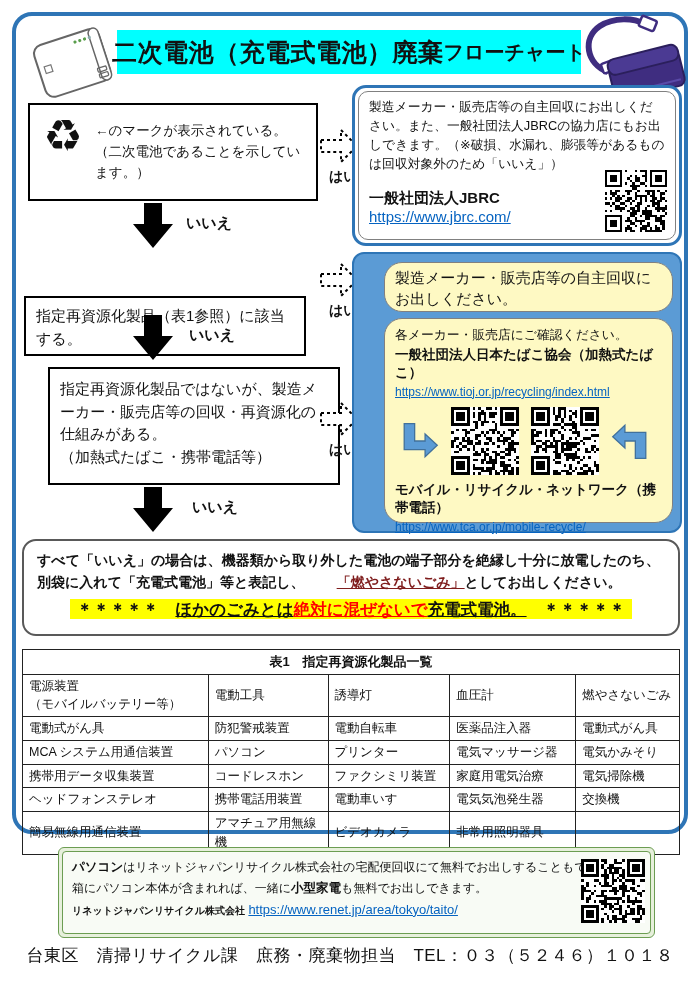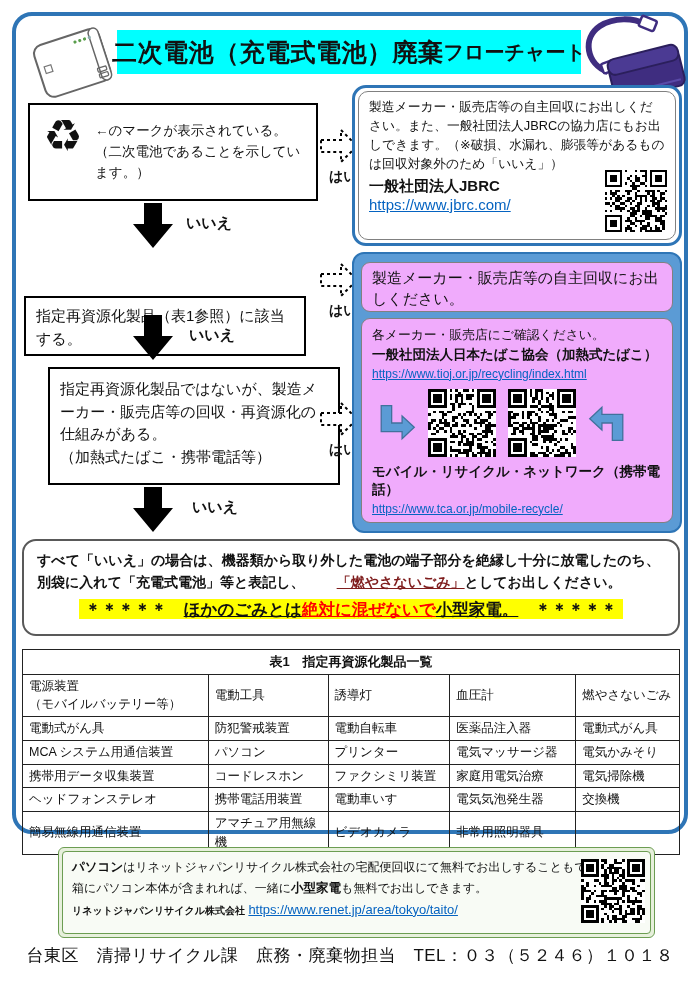--- a/index.html
+++ b/index.html
@@ -32,29 +32,29 @@
   
   #panel-jbrc {
     left:352px; top:85px; width:330px; height:161px;
     border:3px solid #2E75B6; border-radius:14px; background:#fff;
   }
   #panel-jbrc .inner {
     position:absolute; inset:3px; border:1.5px solid #808080; border-radius:10px;
     padding:6px 10px; background:#fff;
   }
   #panel-jbrc .body { font-size:12.8px; line-height:1.48; }
-  #panel-jbrc .org  { font-size:15px; font-weight:bold; margin-top:3px; }
+  #panel-jbrc .org  { font-size:15px; font-weight:bold; margin-top:15px; }
   .link { color:#0563C1; text-decoration:underline; cursor:pointer; }
   #panel-jbrc .link { font-size:15px; }
   #qr-jbrc { right:8px; bottom:7px; width:62px; height:62px; }
   #panel-group {
     left:352px; top:252px; width:330px; height:281px;
     background:#5B9BD5; border:2px solid #2E75B6; border-radius:12px;
   }
-  .white-sub { position:absolute; background:#f0abfc; border:1.5px solid #808080; border-radius:9px; }
+  .white-sub { position:absolute; background:#fef9c3; border:1.5px solid #808080; border-radius:18px;margin-left:23px; }
   #panel-maker { left:7px; top:8px; right:7px; height:50px; padding:4px 10px; font-size:15px; line-height:1.4; }
   #panel-other { left:7px; top:64px; right:7px; bottom:8px; padding:7px 10px; }
   #panel-other .check { font-size:12.8px; line-height:1.4; }
   #panel-other .org   { font-size:13.5px; font-weight:600; margin-top:2px; }
   #panel-other .small-link { font-size:12px; display:inline-block; margin-top:2px; }
   #qr-row { display:flex; align-items:center; gap:12px; margin:7px 0 6px 4px; }
   .qr { background:#fff; }
   #qr-row .qr { width:68px; height:68px; }
   
   #notice-box {
@@ -852,21 +852,21 @@
     </div>
   </div>
 
   <div id="notice-box" class="abs">
     <div class="nline">すべて「いいえ」の場合は、機器類から取り外した電池の端子部分を絶縁し十分に放電したのち、</div>
     <div class="nline">
       <span>別袋に入れて「充電式電池」等と表記し、</span><span id="nonburnable-link" class="u">「燃やさないごみ」</span><span>としてお出しください。</span>
     </div>
     <div id="warning-row">
       <span class="banner">
-        <span>＊＊＊＊＊</span>　<span class="u">ほかのごみとは</span><span class="red u">絶対に混ぜないで</span><span class="u">小型家電。</span>　<span>＊＊＊＊＊</span>
+        <span>＊＊＊＊＊</span>　<span class="u">ほかのごみとは</span><span class="red u">絶対に混ぜないで</span><span class="u">充電式電池。</span>　<span>＊＊＊＊＊</span>
       </span>
     </div>
   </div>
 
   <table id="products-table" class="abs">
     <colgroup>
         <col style="width:186px">
         <col style="width:120px">
         <col style="width:122px">
         <col style="width:126px">

